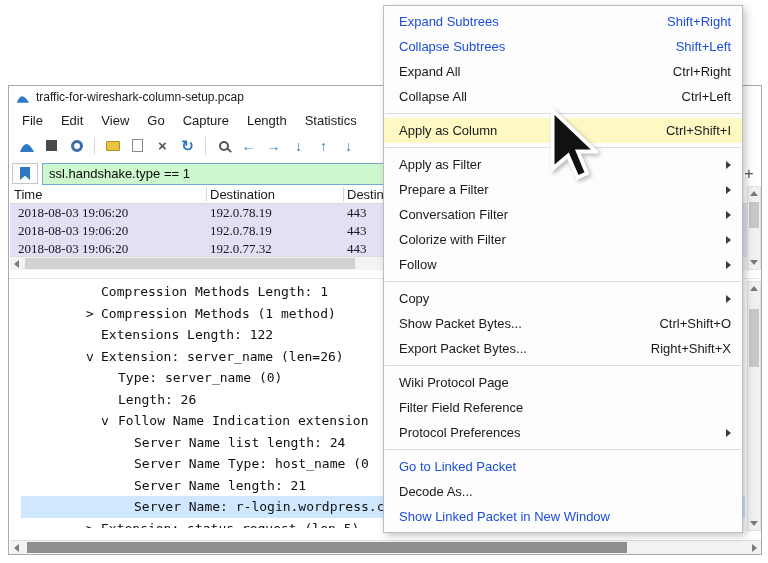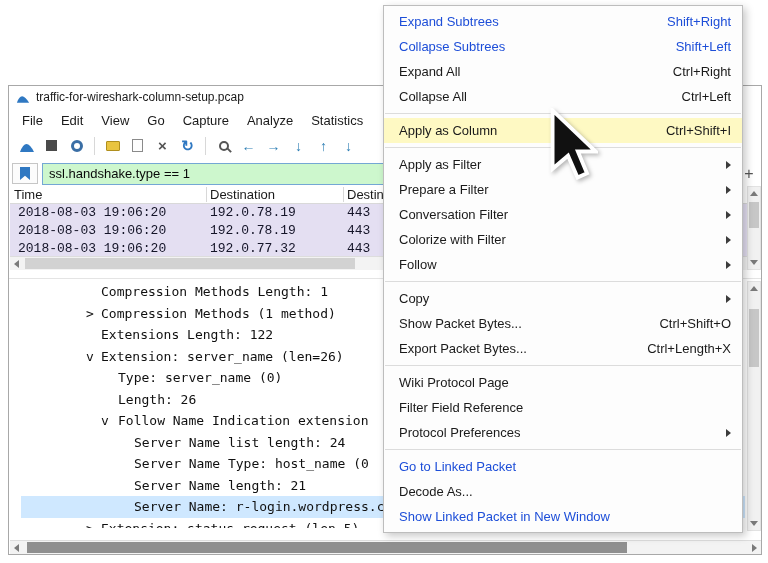--- a/index.html
+++ b/index.html
@@ -41,21 +41,21 @@
                   font-family:"Liberation Sans",sans-serif; font-size:13px; color:#0a0a0a; padding:0 6px; outline:none; }
   .plus-btn { width:18px; text-align:center; font-size:16px; color:#555; }
 
   
   .plist { position:absolute; left:1px; top:100px; width:737px; }
   .phead { position:relative; height:18px; border-bottom:1px solid #d9d9d9; font-size:13px; color:#1a1a1a; background:#fff; }
   .phead span { position:absolute; top:1px; }
   .hsep { position:absolute; top:1px; width:1px; height:15px; background:#d8d8d8; }
   .prows { position:relative; height:52px; overflow:hidden; }
   .prow { position:relative; height:18px; background:#e4dff2;
-          font-family:Liberation Mono, monospace; font-size:13px; color:#141428; }
+          font-family:Liberation Serif, serif; font-size:13px; color:#141428; }
   .prow span { position:absolute; top:1px; }
   .c-time { left:8px; } .c-dst { left:200px; } .c-port { left:337px; }
   .h-time { left:4px; } .h-dst { left:200px; } .h-dstp { left:337px; }
   .stream-line { position:absolute; left:3px; top:0; width:2px; height:52px; background:#6a8fd8; }
 
   
   .vscroll { position:absolute; width:14px; background:#f1f1f1; border:1px solid #e2e2e2;
              display:flex; flex-direction:column; }
   .sbtn { height:13px; display:flex; align-items:center; justify-content:center; }
   .strack { flex:1; position:relative; }
@@ -112,21 +112,21 @@
         </svg>
       <span>traffic-for-wireshark-column-setup.pcap</span>
     </div>
 
     <div class="menubar">
       <span class="mb-item">File</span>
       <span class="mb-item">Edit</span>
       <span class="mb-item">View</span>
       <span class="mb-item">Go</span>
       <span class="mb-item">Capture</span>
-      <span class="mb-item">Analyze</span>
+      <span class="mb-item">Length</span>
       <span class="mb-item">Statistics</span>
     </div>
 
     <div class="toolbar">
       <span class="tbi">
           <svg width="16" height="14" viewBox="0 0 16 14">
             <path d="M1 13 Q7 -3 15 13 Z" fill="#2f78c2"></path>
           </svg>
         </span>
       <span class="tbi">
@@ -317,21 +317,21 @@
     <div class="mi">
         <span class="mi-label">Copy</span>
         <span class="mi-arrow"></span>
       </div>
     <div class="mi">
         <span class="mi-label">Show Packet Bytes...</span>
         <span class="mi-sc">Ctrl+Shift+O</span>
       </div>
     <div class="mi">
         <span class="mi-label">Export Packet Bytes...</span>
-        <span class="mi-sc">Ctrl+Length+X</span>
+        <span class="mi-sc">Right+Shift+X</span>
       </div>
     <div class="msep"></div>
     <div class="mi">
         <span class="mi-label">Wiki Protocol Page</span>
       </div>
     <div class="mi">
         <span class="mi-label">Filter Field Reference</span>
       </div>
     <div class="mi">
         <span class="mi-label">Protocol Preferences</span>

